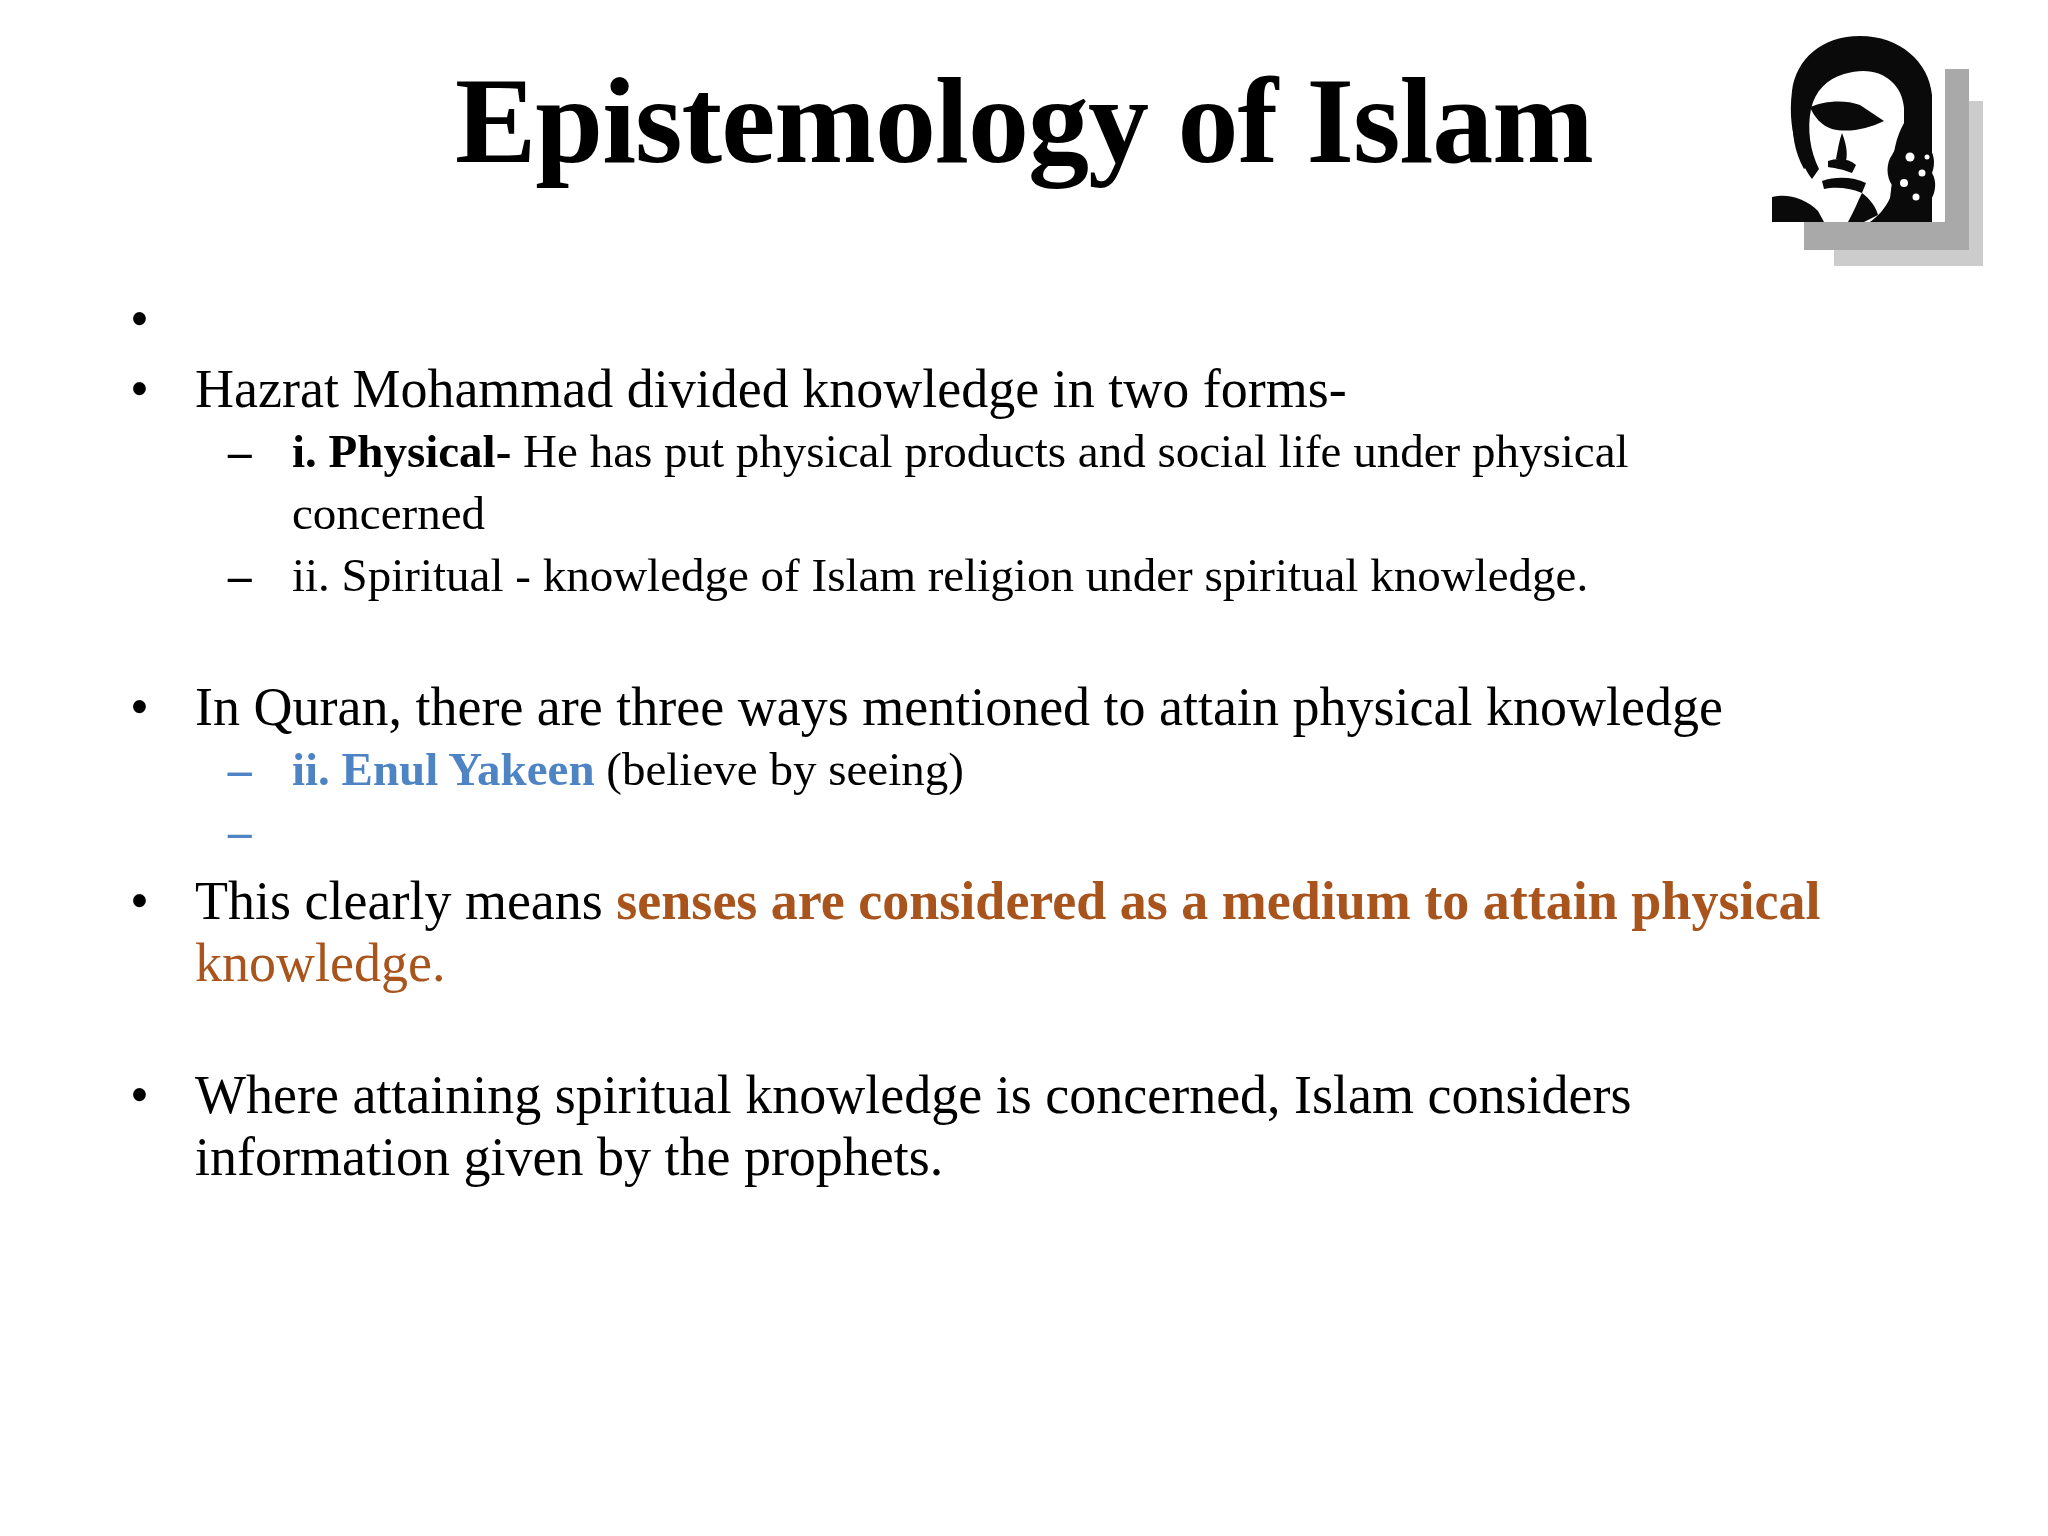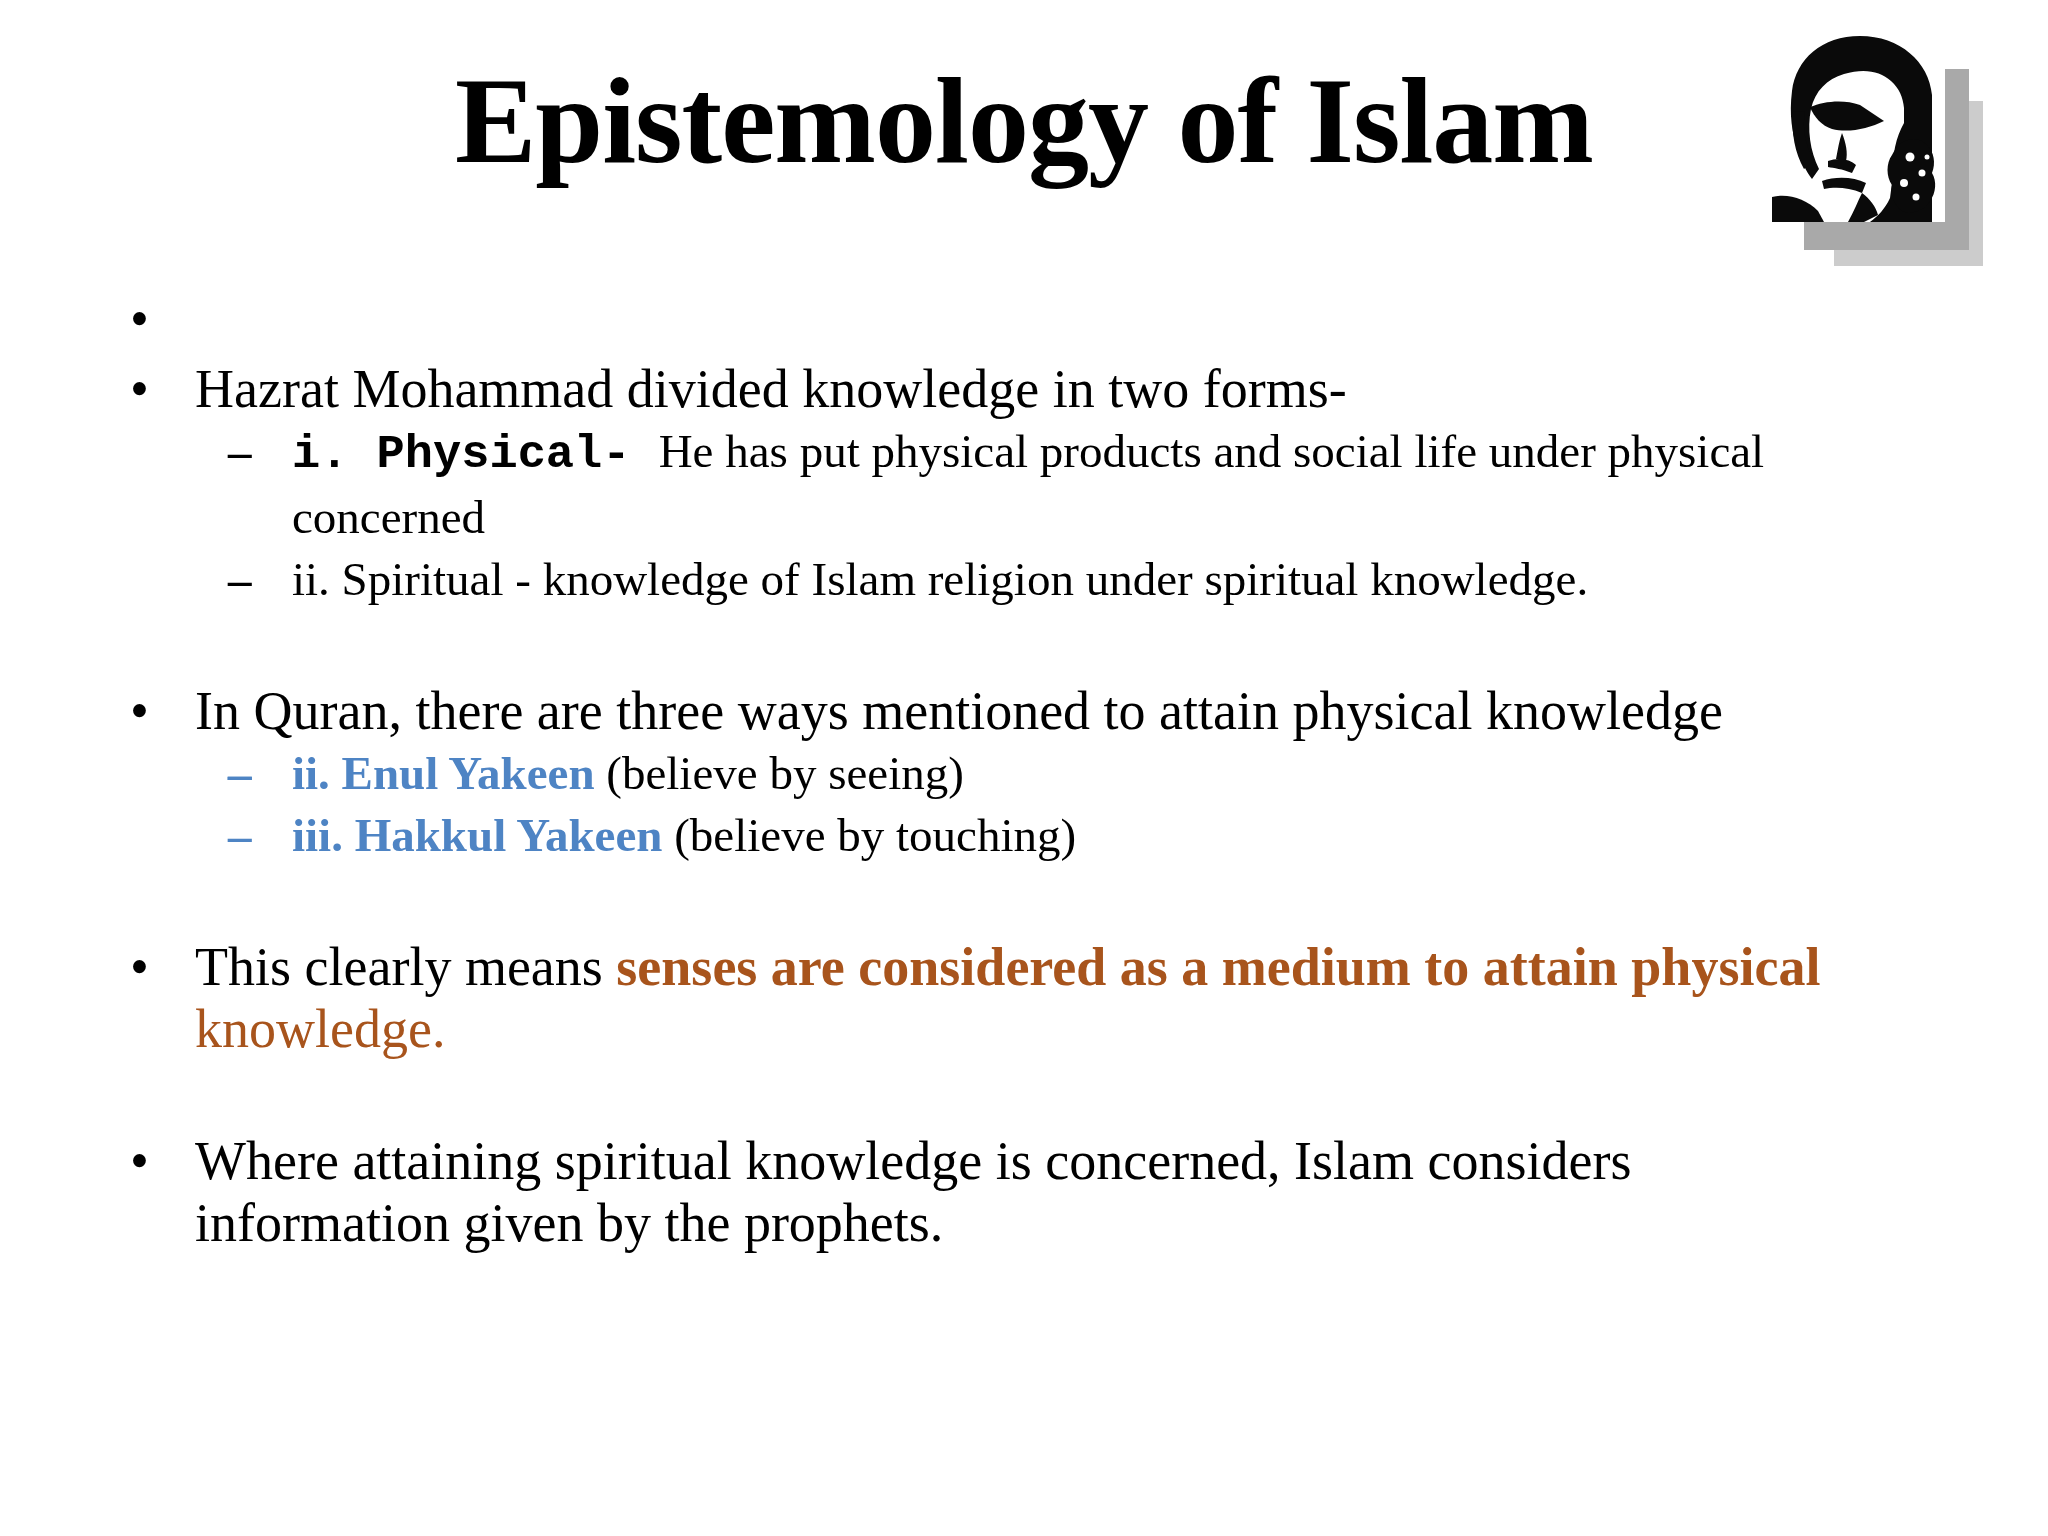--- a/index.html
+++ b/index.html
@@ -120,23 +120,23 @@
       <circle cx="150" cy="140" r="3.5" fill="#ffffff"></circle>
       <circle cx="132" cy="150" r="4" fill="#ffffff"></circle>
       <circle cx="144" cy="164" r="3.5" fill="#ffffff"></circle>
       <circle cx="155" cy="124" r="2.5" fill="#ffffff"></circle>
     </svg>
   </div>
 
   <div class="content">
       <div class="item lvl1"><span class="marker" style="color: rgb(0, 0, 0);">•</span></div>
       <div class="item lvl1"><span class="marker" style="color: rgb(0, 0, 0);">•</span><span class="text"><span>Hazrat Mohammad divided knowledge in two forms-</span></span></div>
-      <div class="item lvl2"><span class="marker" style="color: rgb(0, 0, 0);">–</span><span class="text"><span style="font-weight: bold; font-family: Liberation Mono, monospace;">i. Physical- </span><span>He has put physical products and social life under physical</span><br><span>concerned</span></span></div>
+      <div class="item lvl2"><span class="marker" style="color: rgb(0, 0, 0);">–</span><span class="text"><span style="font-weight: bold;">i. Physical- </span><span>He has put physical products and social life under physical</span><br><span>concerned</span></span></div>
       <div class="item lvl2"><span class="marker" style="color: rgb(0, 0, 0);">–</span><span class="text"><span style="font-weight: normal;">ii. Spiritual</span><span> - knowledge of Islam religion under spiritual knowledge.</span></span></div>
       <div class="item lvl1"><span class="marker" style="color: rgb(0, 0, 0);">•</span><span class="text"><span>In Quran, there are three ways mentioned to attain physical knowledge</span></span></div>
       <div class="item lvl2"><span class="marker" style="color: rgb(78, 132, 196);">–</span></div>
       <div class="item lvl2"><span class="marker" style="color: rgb(78, 132, 196);">–</span><span class="text"><span style="font-weight: bold; color: rgb(78, 132, 196);">ii. Enul Yakeen</span><span> (believe by seeing)</span></span></div>
-      <div class="item lvl2"><span class="marker" style="color: rgb(78, 132, 196);">–</span><span class="text"><span style="font-weight: bold; color: rgb(78, 132, 196);">iii. Hakkul Yakeen</span><span> (believe by touching)</span></span></div>
+      <div class="item lvl2"><span class="marker" style="color: rgb(78, 132, 196);">–</span></div>
       <div class="item lvl1"><span class="marker" style="color: rgb(0, 0, 0);">•</span><span class="text"><span>This clearly means </span><span style="font-weight: bold; color: rgb(168, 84, 28);">senses are considered as a medium to attain physical</span><br><span style="font-weight: normal; color: rgb(168, 84, 28);">knowledge.</span></span></div>
       <div class="item lvl1"><span class="marker" style="color: rgb(0, 0, 0);">•</span><span class="text"><span>Where attaining spiritual knowledge is concerned, Islam considers</span><br><span>information given by the prophets.</span></span></div>
     </div>
 
 </div>
 
 </body></html>

